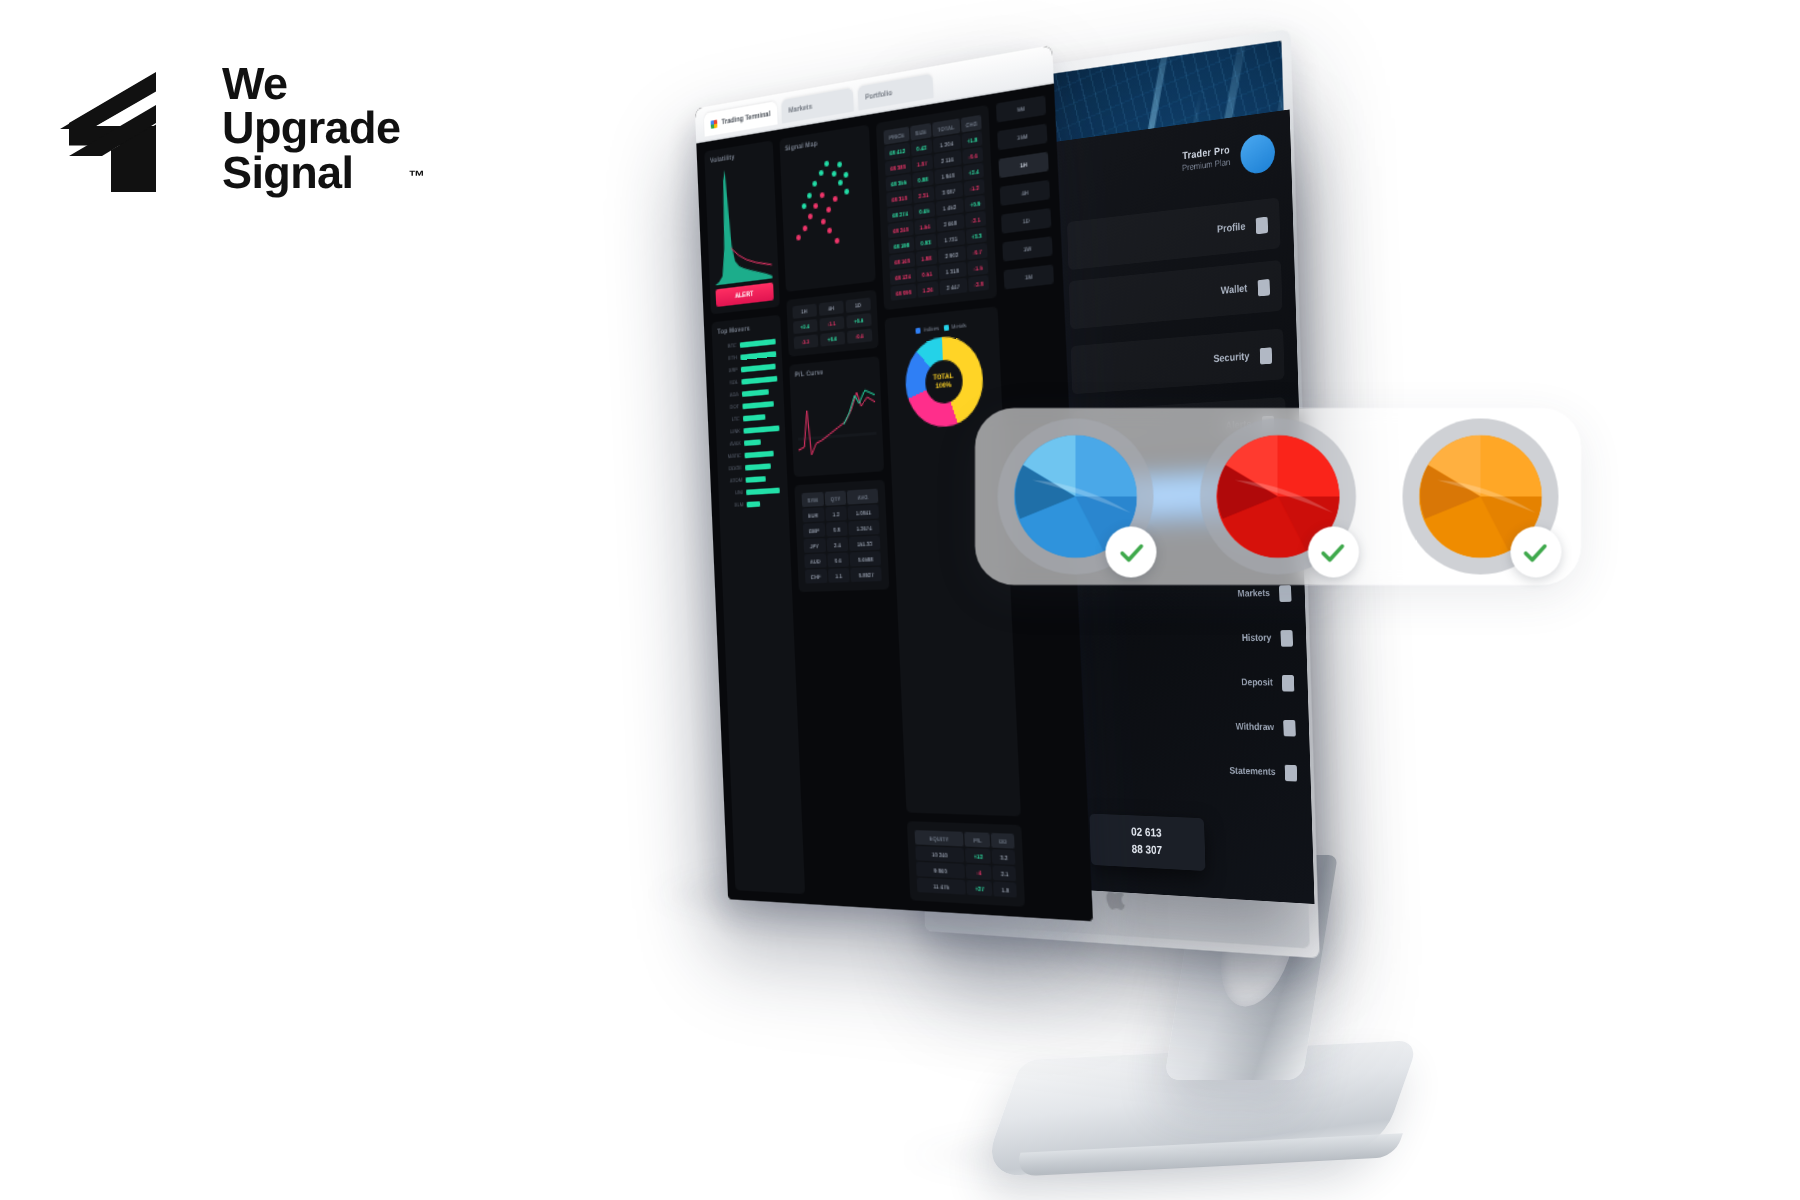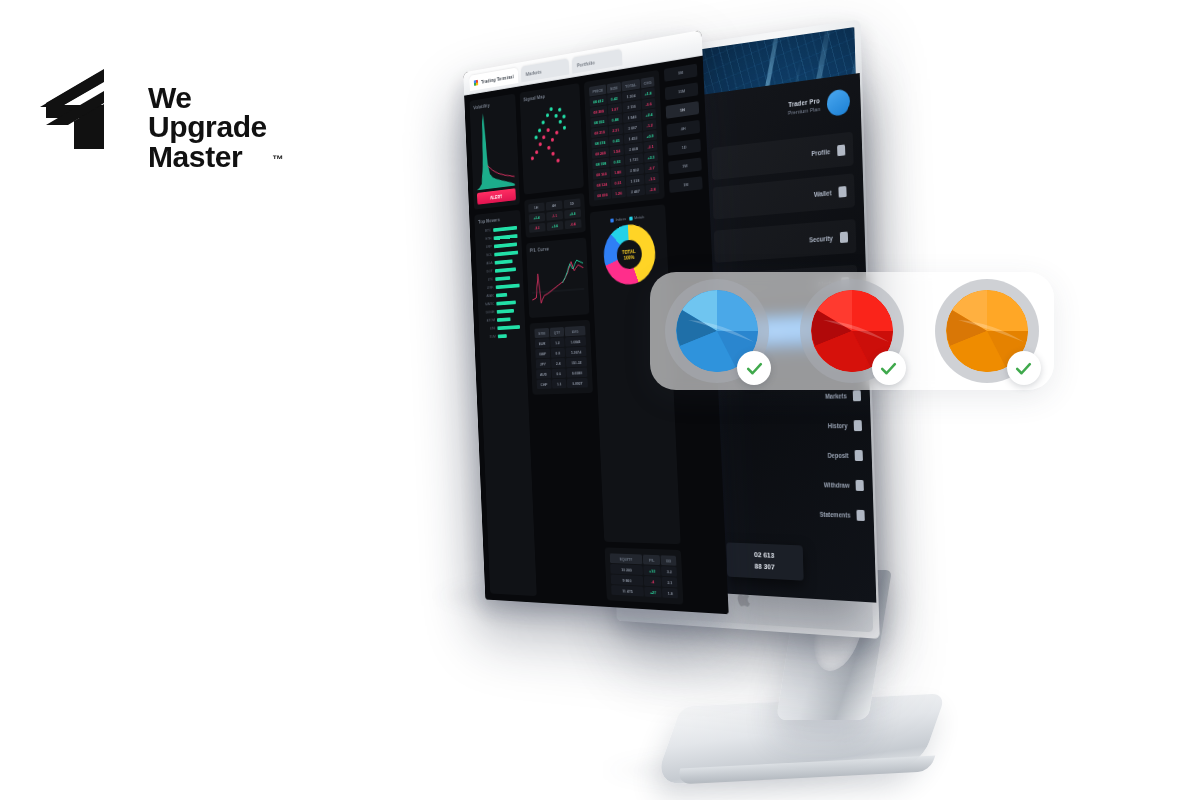--- a/index.html
+++ b/index.html
@@ -10,21 +10,21 @@
     font-family:"Liberation Sans", sans-serif;
     -webkit-font-smoothing:antialiased;
   }
   .stage{position:absolute;inset:0;}
 
   
   .logo-block{position:absolute;left:38px;top:42px;display:flex;align-items:center;gap:18px;}
   .logo-mark{width:92px;height:88px;flex:none;}
   .logo-word{
     font-weight:800;font-size:30px;line-height:0.98;color:#111;
-    letter-spacing:-0.4px;position:relative;margin-top:41px;
+    letter-spacing:-0.4px;position:relative;
   }
   .logo-word span{display:block;}
   .logo-tm{
     font-size:11px;font-weight:700;vertical-align:super;
     position:absolute;right:-16px;bottom:6px;color:#111;
   }
 
   
   .imac{position:absolute;left:520px;top:10px;width:420px;height:790px;}
 
@@ -261,21 +261,21 @@
       <path d="M8 40 L66 6 L66 19 L26 42 L66 42 L66 55 L8 55 Z" fill="#111"></path>
       <path d="M30 62 L78 34 L78 47 L48 64 L78 64 L78 80 L30 80 Z" fill="#111" opacity="0"></path>
       <path d="M2 44 L60 10 L60 22 L22 44 Z" fill="#111"></path>
       <path d="M8 62 L66 28 L66 40 L30 62 Z" fill="#111"></path>
       <path d="M36 58 L66 41 L66 86 L36 86 Z" fill="#111"></path>
       <path d="M70 4 L86 4 L86 20 Z" fill="#111" opacity="0"></path>
     </svg>
     <div class="logo-word">
       <span>We</span>
       <span>Upgrade</span>
-      <span>Master</span>
+      <span>Signal</span>
       <span class="logo-tm">™</span>
     </div>
   </div>
 
   <div class="shadow-browser"></div>
   <div class="shadow-stand"></div>
 
   <div class="imac">
 
     <div class="stand-foot"></div>

